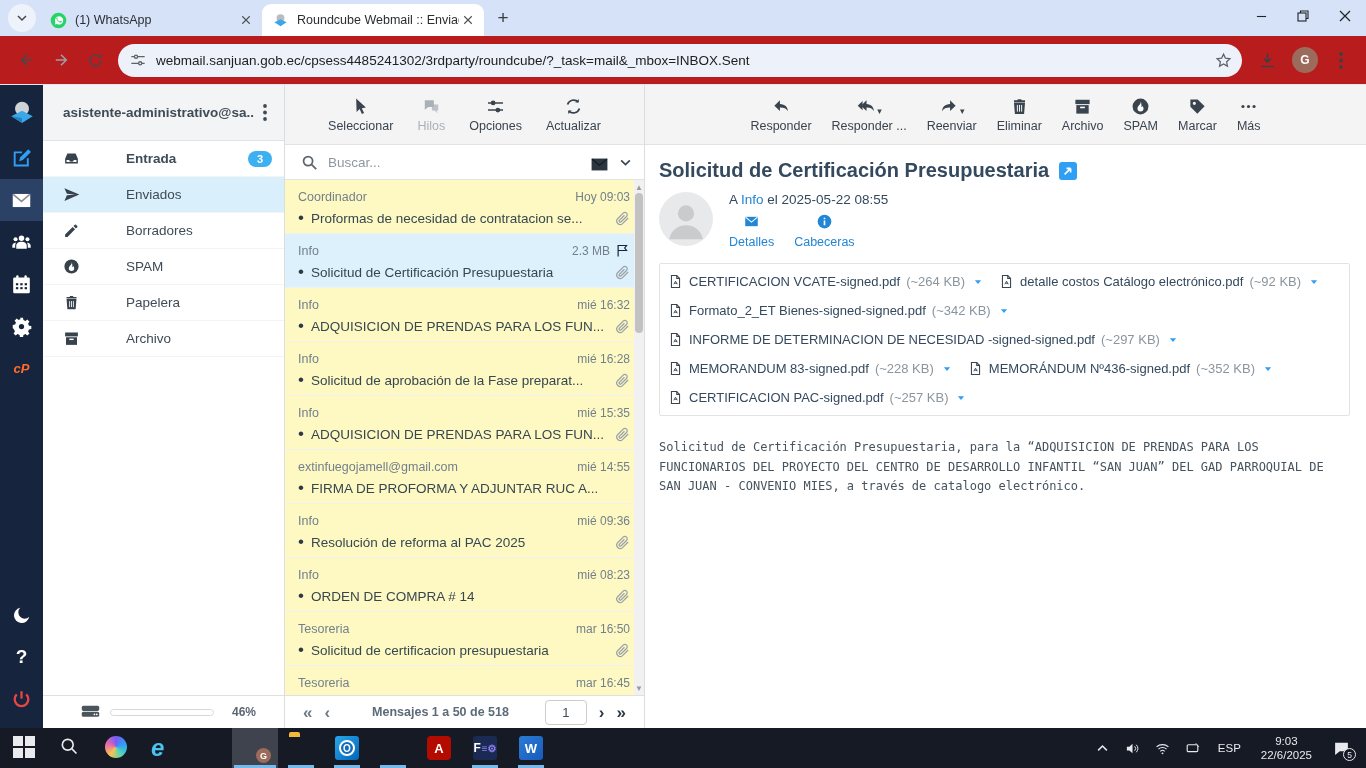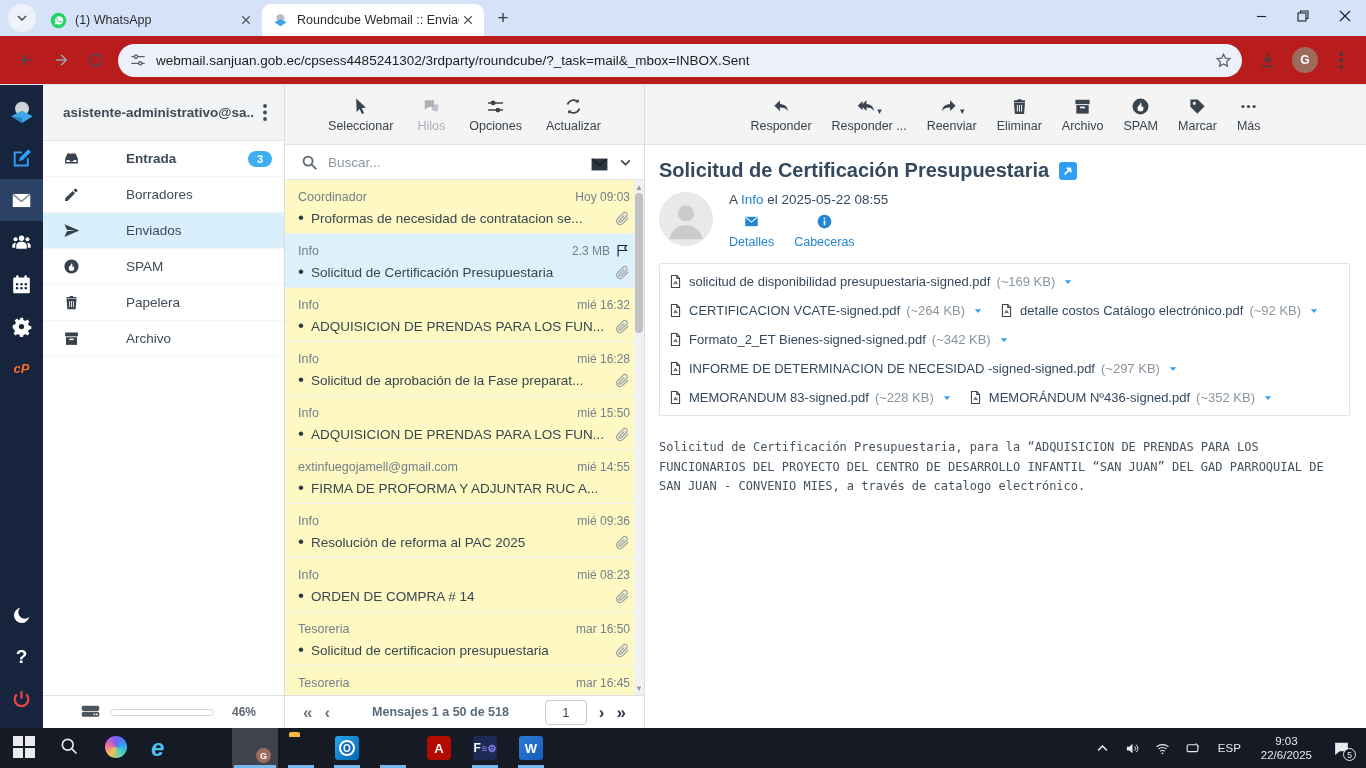--- a/index.html
+++ b/index.html
@@ -378,37 +378,37 @@
         <div class="folder-row bold">
           <span class="folder-ic">
             <svg viewBox="0 0 24 24" fill="currentColor" fill-rule="evenodd">
               <path d="M3 12.5L6.2 5h11.6L21 12.5V19H3zm2 1.5v3h14v-3h-3.6a3.5 3.5 0 01-6.8 0z"></path>
             </svg>
           </span>
           <span class="folder-label">Entrada</span>
           <span class="folder-badge">3</span>
         </div>
 
+        <div class="folder-row selected">
+          <span class="folder-ic">
+            <svg viewBox="0 0 24 24" fill="currentColor">
+              <path d="M2 21l21-9L2 3l3.5 8 12 1-12 1z"></path>
+            </svg>
+          </span>
+          <span class="folder-label">Enviados</span>
+
+        </div>
+
         <div class="folder-row">
           <span class="folder-ic">
             <svg viewBox="0 0 24 24" fill="currentColor">
               <path d="M3 17.6V21h3.4L17 10.4 13.6 7zM14.8 5.8l3.4 3.4 1.9-1.9a1.1 1.1 0 000-1.6l-1.8-1.8a1.1 1.1 0 00-1.6 0z"></path>
             </svg>
           </span>
           <span class="folder-label">Borradores</span>
-
-        </div>
-
-        <div class="folder-row selected">
-          <span class="folder-ic">
-            <svg viewBox="0 0 24 24" fill="currentColor">
-              <path d="M2 21l21-9L2 3l3.5 8 12 1-12 1z"></path>
-            </svg>
-          </span>
-          <span class="folder-label">Enviados</span>
 
         </div>
 
         <div class="folder-row">
           <span class="folder-ic">
             <svg viewBox="0 0 24 24">
               <circle cx="12" cy="12" r="10" fill="currentColor"></circle>
               <path d="M12.2 5.5c.7 2.4-.8 3.7-2 5-1.1 1.2-2 2.4-2 4a3.8 3.8 0 007.6 0c0-1.2-.5-2.2-1.1-3.2-.3.8-.7 1.4-1.5 1.8.3-2.3-.1-5.4-1-7.6z" fill="#fff"></path>
             </svg>
           </span>
@@ -607,21 +607,21 @@
                   <path d="M21 11.3l-8.9 8.9a5.6 5.6 0 01-7.9-7.9l8.9-8.9a3.7 3.7 0 015.3 5.3l-8.9 8.9a1.9 1.9 0 01-2.6-2.6l8.2-8.2"></path>
                 </svg>
               </span>
             </div>
           </div>
 
           <div class="msg-row">
             <div class="msg-l1">
               <span class="msg-sender">Info</span>
               <span class="msg-meta">
-                <span>mié 15:50</span>
+                <span>mié 15:35</span>
 
               </span>
             </div>
             <div class="msg-l2">
               <span class="msg-dot"><span>•</span></span>
               <span class="msg-subject">ADQUISICION DE PRENDAS PARA LOS FUN...</span>
               <span class="msg-clip">
                 <svg viewBox="0 0 24 24" fill="none" stroke="currentColor" stroke-width="2">
                   <path d="M21 11.3l-8.9 8.9a5.6 5.6 0 01-7.9-7.9l8.9-8.9a3.7 3.7 0 015.3 5.3l-8.9 8.9a1.9 1.9 0 01-2.6-2.6l8.2-8.2"></path>
                 </svg>
@@ -879,139 +879,139 @@
                       <path d="M12 10.2V18M12 5.8v2.4" stroke="#fff" stroke-width="2.6"></path>
                     </svg>
                   </span>
                 <span>Cabeceras</span>
               </span>
             </div>
           </div>
         </div>
         <div class="attbox">
 
+
             <span class="att">
               <span class="att-ic">
                 <svg viewBox="0 0 24 24" fill="none" stroke="currentColor" stroke-width="1.7">
                   <path d="M5.5 2.5h8.5l4.5 4.5v14.5h-13z"></path>
                   <path d="M14 2.5V7h4.5"></path>
                   <path d="M9.3 16.5l2.7-5 2.7 5M10.3 14.8h4.4" stroke-width="1.4"></path>
                 </svg>
               </span>
-              <span class="att-name">solicitud de disponibilidad presupuestaria-signed.pdf</span>
-              <span class="att-size">(~169 KB)</span>
+              <span class="att-name">CERTIFICACION VCATE-signed.pdf</span>
+              <span class="att-size">(~264 KB)</span>
               <span class="att-caret">
                 <svg viewBox="0 0 24 24" fill="currentColor">
                   <path d="M4.5 8l7.5 9 7.5-9z"></path>
                 </svg>
               </span>
             </span>
 
             <span class="att">
               <span class="att-ic">
                 <svg viewBox="0 0 24 24" fill="none" stroke="currentColor" stroke-width="1.7">
                   <path d="M5.5 2.5h8.5l4.5 4.5v14.5h-13z"></path>
                   <path d="M14 2.5V7h4.5"></path>
                   <path d="M9.3 16.5l2.7-5 2.7 5M10.3 14.8h4.4" stroke-width="1.4"></path>
                 </svg>
               </span>
-              <span class="att-name">CERTIFICACION VCATE-signed.pdf</span>
-              <span class="att-size">(~264 KB)</span>
+              <span class="att-name">detalle costos Catálogo electrónico.pdf</span>
+              <span class="att-size">(~92 KB)</span>
               <span class="att-caret">
                 <svg viewBox="0 0 24 24" fill="currentColor">
                   <path d="M4.5 8l7.5 9 7.5-9z"></path>
                 </svg>
               </span>
             </span>
 
             <span class="att">
               <span class="att-ic">
                 <svg viewBox="0 0 24 24" fill="none" stroke="currentColor" stroke-width="1.7">
                   <path d="M5.5 2.5h8.5l4.5 4.5v14.5h-13z"></path>
                   <path d="M14 2.5V7h4.5"></path>
                   <path d="M9.3 16.5l2.7-5 2.7 5M10.3 14.8h4.4" stroke-width="1.4"></path>
                 </svg>
               </span>
-              <span class="att-name">detalle costos Catálogo electrónico.pdf</span>
-              <span class="att-size">(~92 KB)</span>
+              <span class="att-name">Formato_2_ET Bienes-signed-signed.pdf</span>
+              <span class="att-size">(~342 KB)</span>
               <span class="att-caret">
                 <svg viewBox="0 0 24 24" fill="currentColor">
                   <path d="M4.5 8l7.5 9 7.5-9z"></path>
                 </svg>
               </span>
             </span>
 
             <span class="att">
               <span class="att-ic">
                 <svg viewBox="0 0 24 24" fill="none" stroke="currentColor" stroke-width="1.7">
                   <path d="M5.5 2.5h8.5l4.5 4.5v14.5h-13z"></path>
                   <path d="M14 2.5V7h4.5"></path>
                   <path d="M9.3 16.5l2.7-5 2.7 5M10.3 14.8h4.4" stroke-width="1.4"></path>
                 </svg>
               </span>
-              <span class="att-name">Formato_2_ET Bienes-signed-signed.pdf</span>
-              <span class="att-size">(~342 KB)</span>
+              <span class="att-name">INFORME DE DETERMINACION DE NECESIDAD -signed-signed.pdf</span>
+              <span class="att-size">(~297 KB)</span>
               <span class="att-caret">
                 <svg viewBox="0 0 24 24" fill="currentColor">
                   <path d="M4.5 8l7.5 9 7.5-9z"></path>
                 </svg>
               </span>
             </span>
 
             <span class="att">
               <span class="att-ic">
                 <svg viewBox="0 0 24 24" fill="none" stroke="currentColor" stroke-width="1.7">
                   <path d="M5.5 2.5h8.5l4.5 4.5v14.5h-13z"></path>
                   <path d="M14 2.5V7h4.5"></path>
                   <path d="M9.3 16.5l2.7-5 2.7 5M10.3 14.8h4.4" stroke-width="1.4"></path>
                 </svg>
               </span>
-              <span class="att-name">INFORME DE DETERMINACION DE NECESIDAD -signed-signed.pdf</span>
-              <span class="att-size">(~297 KB)</span>
+              <span class="att-name">MEMORANDUM 83-signed.pdf</span>
+              <span class="att-size">(~228 KB)</span>
               <span class="att-caret">
                 <svg viewBox="0 0 24 24" fill="currentColor">
                   <path d="M4.5 8l7.5 9 7.5-9z"></path>
                 </svg>
               </span>
             </span>
 
             <span class="att">
               <span class="att-ic">
                 <svg viewBox="0 0 24 24" fill="none" stroke="currentColor" stroke-width="1.7">
                   <path d="M5.5 2.5h8.5l4.5 4.5v14.5h-13z"></path>
                   <path d="M14 2.5V7h4.5"></path>
                   <path d="M9.3 16.5l2.7-5 2.7 5M10.3 14.8h4.4" stroke-width="1.4"></path>
                 </svg>
               </span>
-              <span class="att-name">MEMORANDUM 83-signed.pdf</span>
-              <span class="att-size">(~228 KB)</span>
+              <span class="att-name">MEMORÁNDUM Nº436-signed.pdf</span>
+              <span class="att-size">(~352 KB)</span>
               <span class="att-caret">
                 <svg viewBox="0 0 24 24" fill="currentColor">
                   <path d="M4.5 8l7.5 9 7.5-9z"></path>
                 </svg>
               </span>
             </span>
 
             <span class="att">
               <span class="att-ic">
                 <svg viewBox="0 0 24 24" fill="none" stroke="currentColor" stroke-width="1.7">
                   <path d="M5.5 2.5h8.5l4.5 4.5v14.5h-13z"></path>
                   <path d="M14 2.5V7h4.5"></path>
                   <path d="M9.3 16.5l2.7-5 2.7 5M10.3 14.8h4.4" stroke-width="1.4"></path>
                 </svg>
               </span>
-              <span class="att-name">MEMORÁNDUM Nº436-signed.pdf</span>
-              <span class="att-size">(~352 KB)</span>
+              <span class="att-name">CERTIFICACION PAC-signed.pdf</span>
+              <span class="att-size">(~257 KB)</span>
               <span class="att-caret">
                 <svg viewBox="0 0 24 24" fill="currentColor">
                   <path d="M4.5 8l7.5 9 7.5-9z"></path>
                 </svg>
               </span>
             </span>
-
 
         </div>
         <div class="mailbody">Solicitud de Certificación Presupuestaria, para la “ADQUISICION DE PRENDAS PARA LOS FUNCIONARIOS DEL PROYECTO DEL CENTRO DE DESARROLLO INFANTIL “SAN JUAN” DEL GAD PARROQUIAL DE SAN JUAN - CONVENIO MIES, a través de catalogo electrónico.</div>
       </div>
     </div>
   </div>
 
   <div class="taskbar">
     <div class="tb-apps">
 

